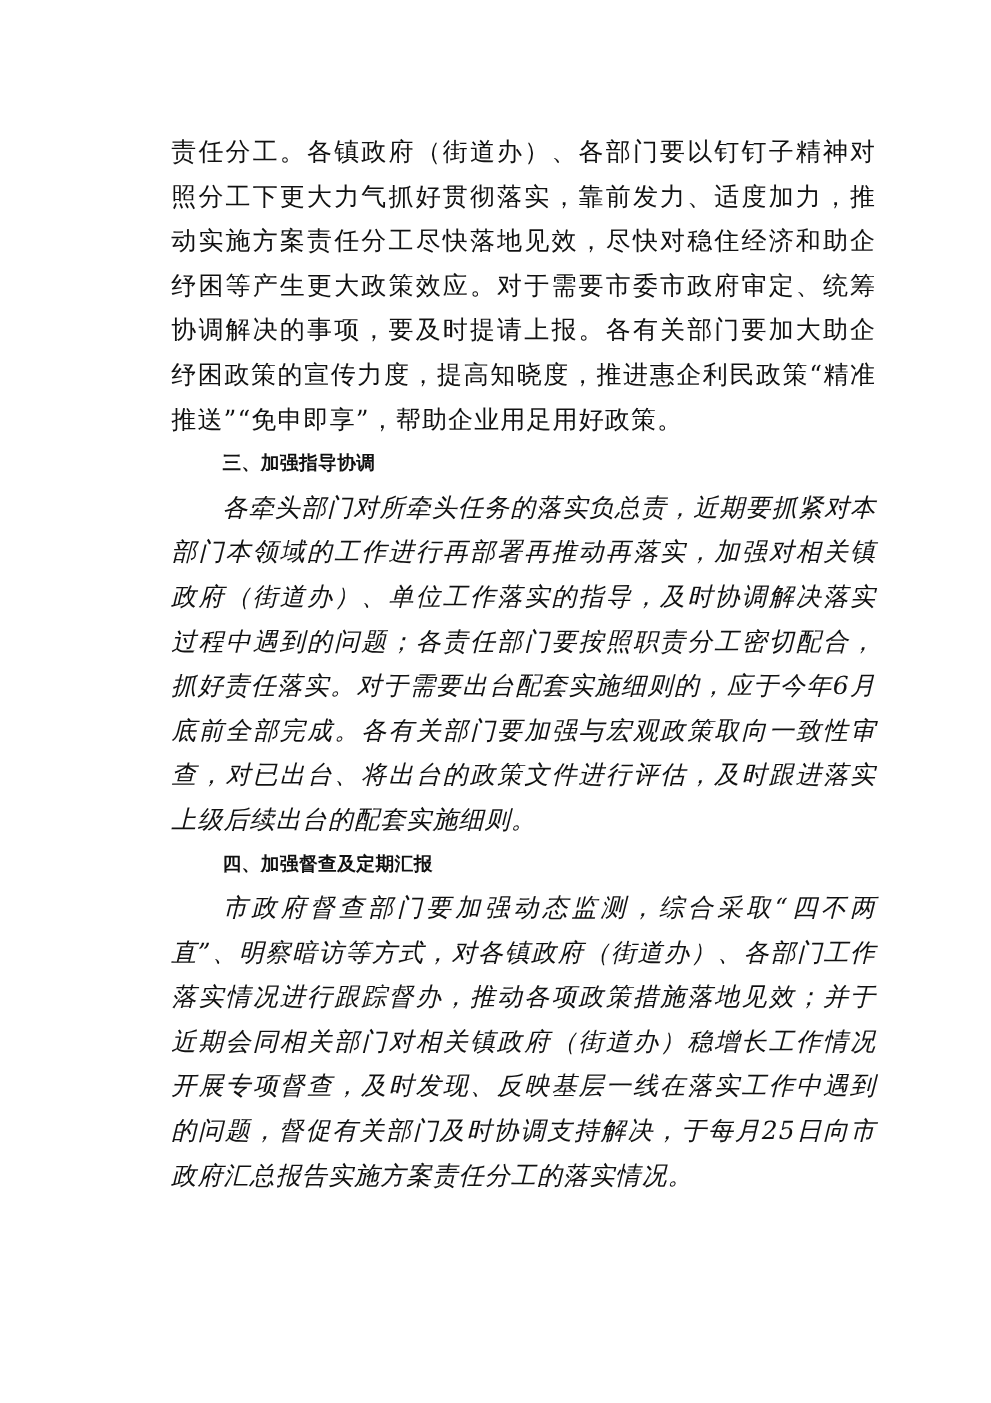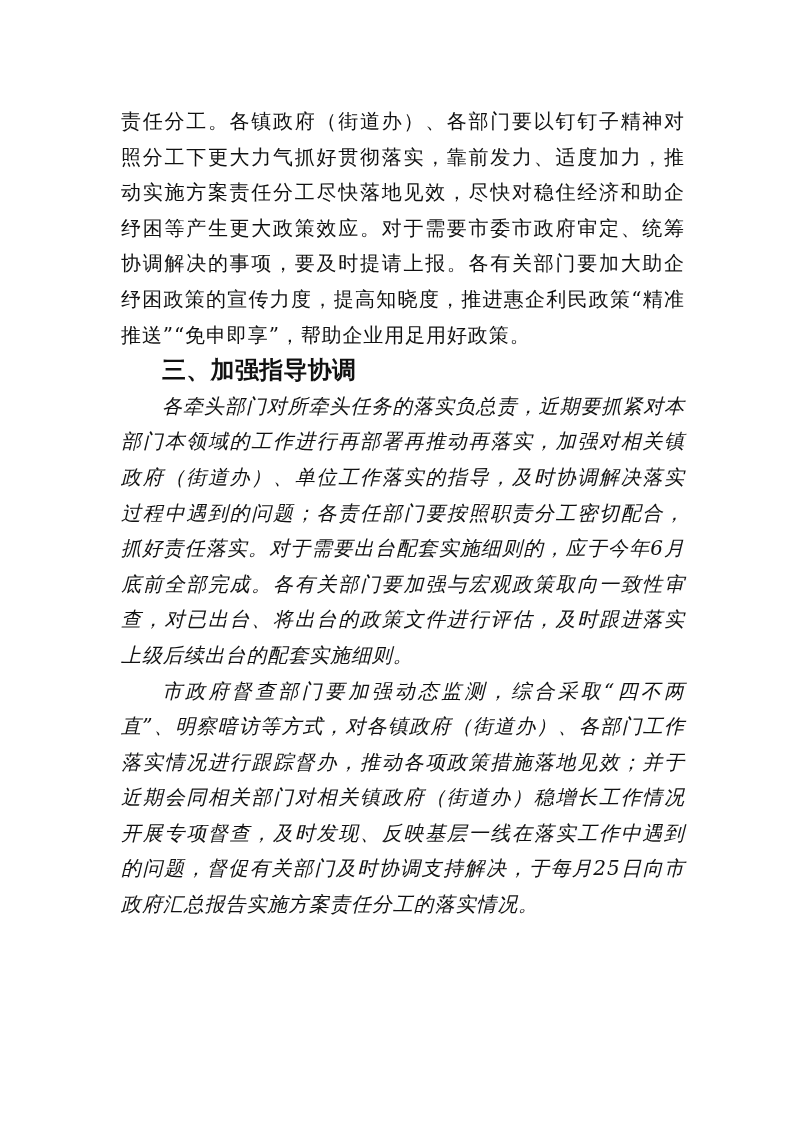--- a/index.html
+++ b/index.html
@@ -8,21 +8,21 @@
       background: #ffffff;
     }
     body {
       width: 793px;
       height: 1122px;
       position: relative;
       overflow: hidden;
     }
     .page {
       position: absolute;
-      left: 121px;
+      left: 137px;
       top: 104px;
       width: 564px;
       color: #111111;
       font-family: "DejaVu Serif", "Liberation Serif", serif;
       font-size: 20px;
       line-height: 35.6px;
     }
     .para {
       margin: 0;
       text-align: justify;
@@ -32,25 +32,26 @@
     }
     .para.indent {
       text-indent: 41px;
       font-style: italic;
     }
     .heading {
       margin: 0;
       padding-left: 41px;
       font-family: "DejaVu Sans", "Liberation Sans", sans-serif;
       font-weight: bold;
-      font-size: 24px;
+      font-size: 15px;
       letter-spacing: 0.3px;
     }
   </style>
 </head>
 <body>
 
 <div class="page">
   <p class="para">责任分工。各镇政府（街道办）、各部门要以钉钉子精神对照分工下更大力气抓好贯彻落实，靠前发力、适度加力，推动实施方案责任分工尽快落地见效，尽快对稳住经济和助企纾困等产生更大政策效应。对于需要市委市政府审定、统筹协调解决的事项，要及时提请上报。各有关部门要加大助企纾困政策的宣传力度，提高知晓度，推进惠企利民政策“精准推送”“免申即享”，帮助企业用足用好政策。</p>
   <h2 class="heading">三、加强指导协调</h2>
   <p class="para indent">各牵头部门对所牵头任务的落实负总责，近期要抓紧对本部门本领域的工作进行再部署再推动再落实，加强对相关镇政府（街道办）、单位工作落实的指导，及时协调解决落实过程中遇到的问题；各责任部门要按照职责分工密切配合，抓好责任落实。对于需要出台配套实施细则的，应于今年6月底前全部完成。各有关部门要加强与宏观政策取向一致性审查，对已出台、将出台的政策文件进行评估，及时跟进落实上级后续出台的配套实施细则。</p>
+  <h2 class="heading">四、加强督查及定期汇报</h2>
   <p class="para indent">市政府督查部门要加强动态监测，综合采取“四不两直”、明察暗访等方式，对各镇政府（街道办）、各部门工作落实情况进行跟踪督办，推动各项政策措施落地见效；并于近期会同相关部门对相关镇政府（街道办）稳增长工作情况开展专项督查，及时发现、反映基层一线在落实工作中遇到的问题，督促有关部门及时协调支持解决，于每月25日向市政府汇总报告实施方案责任分工的落实情况。</p>
 </div>
 
 </body></html>

